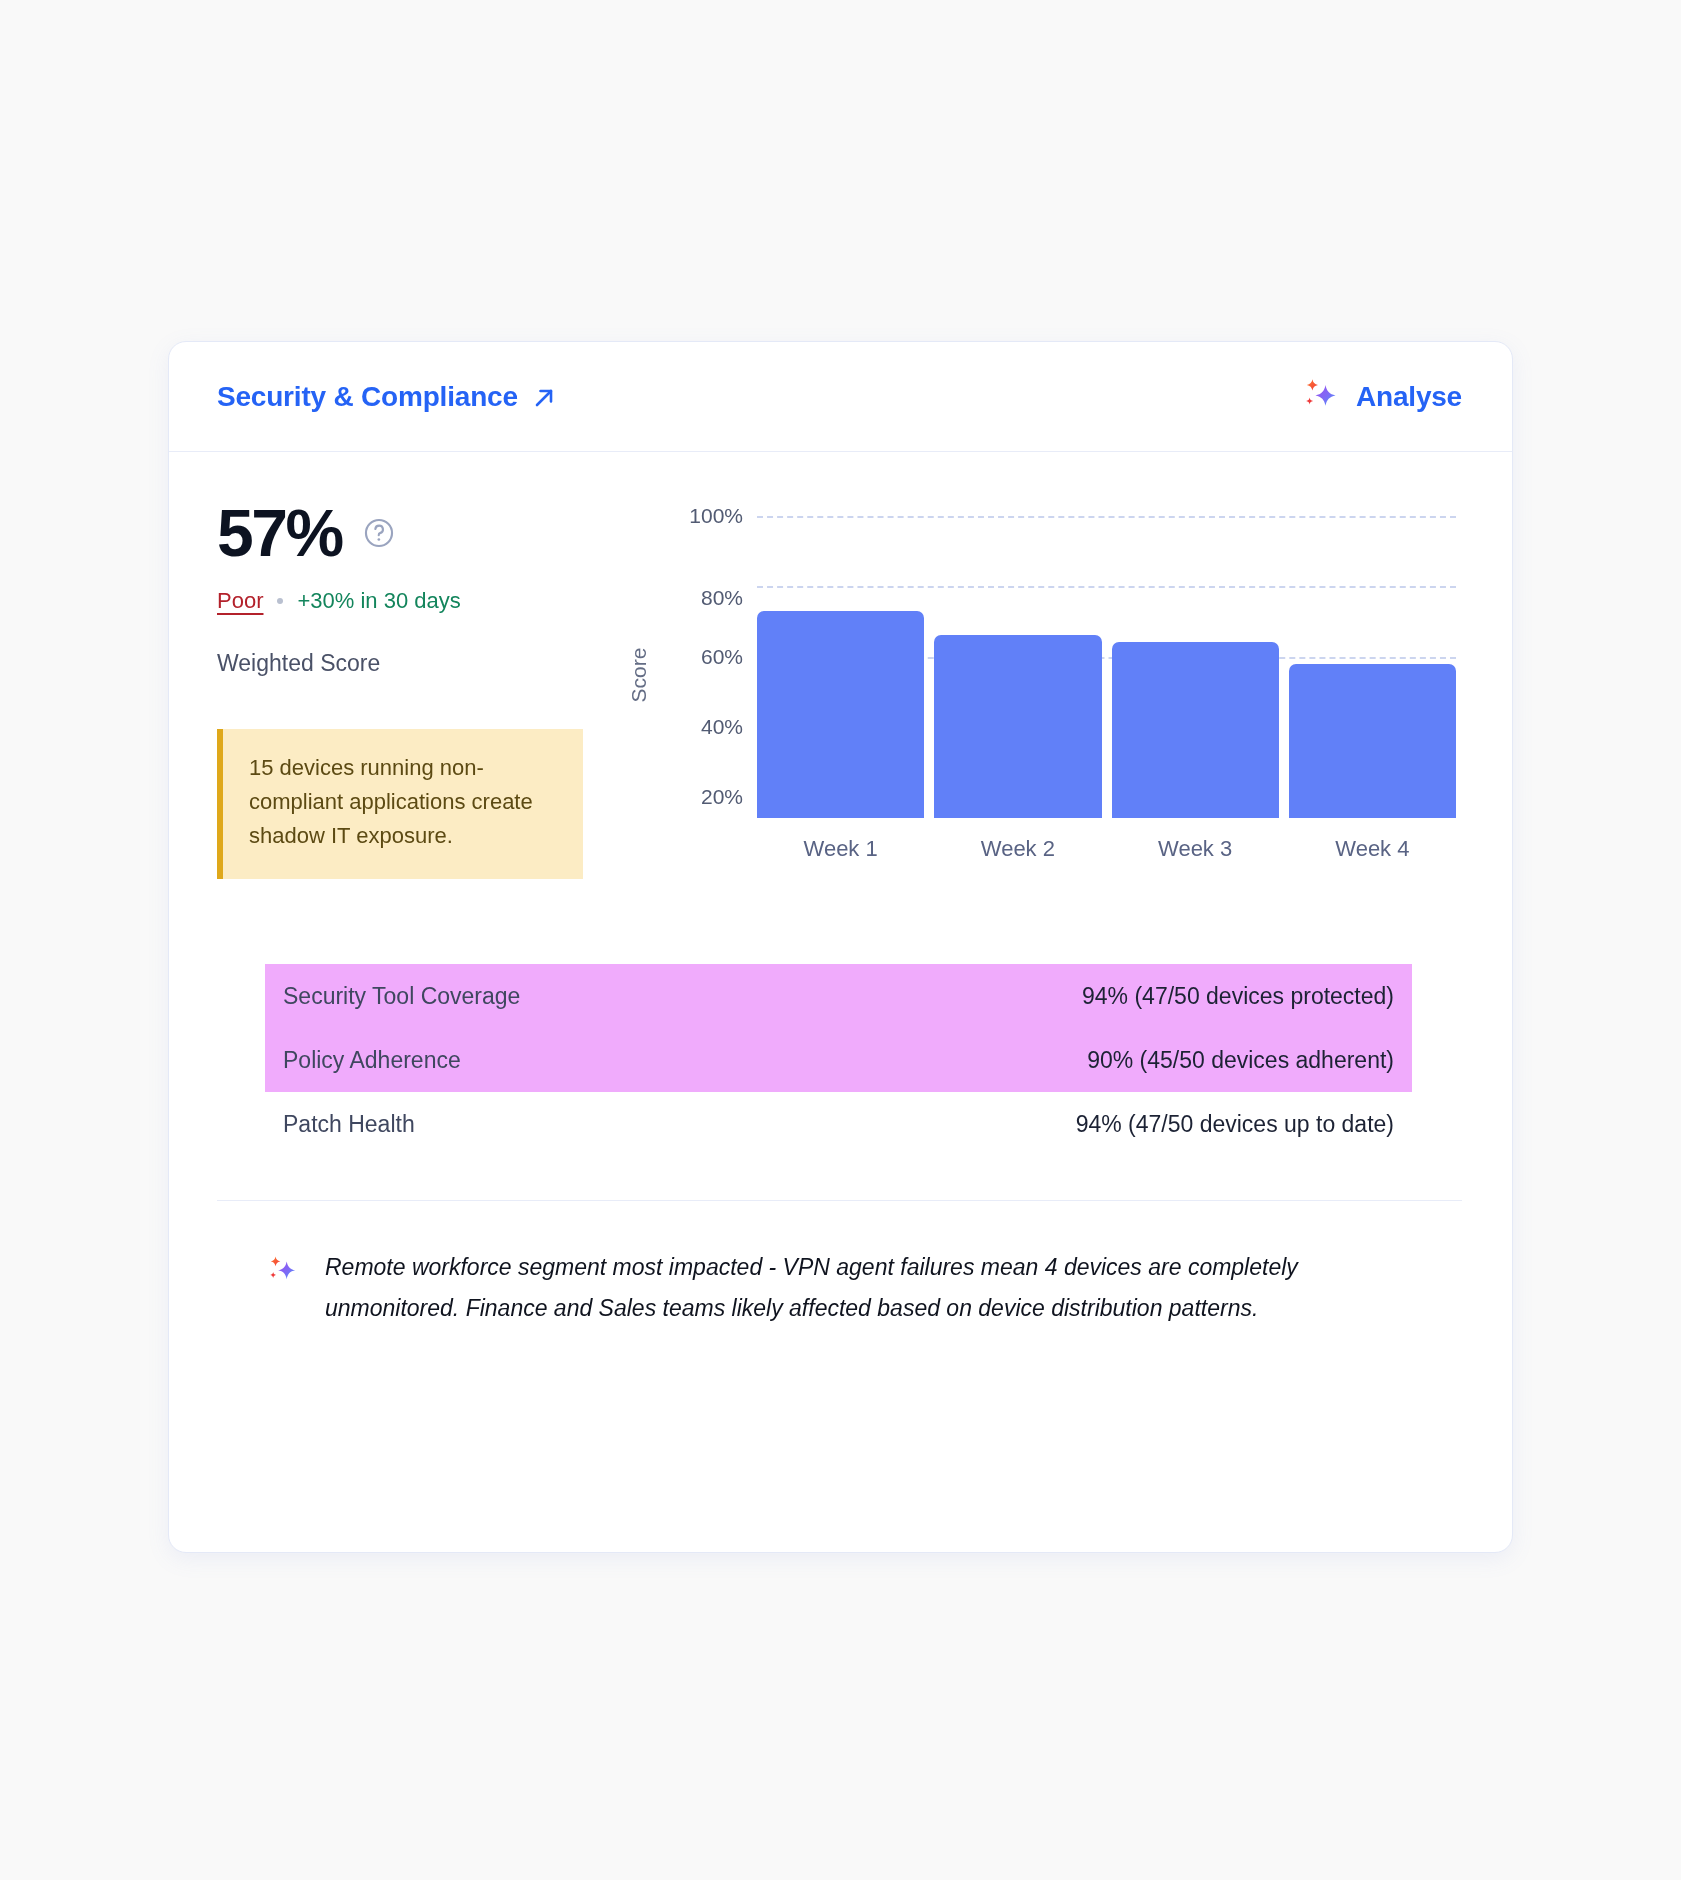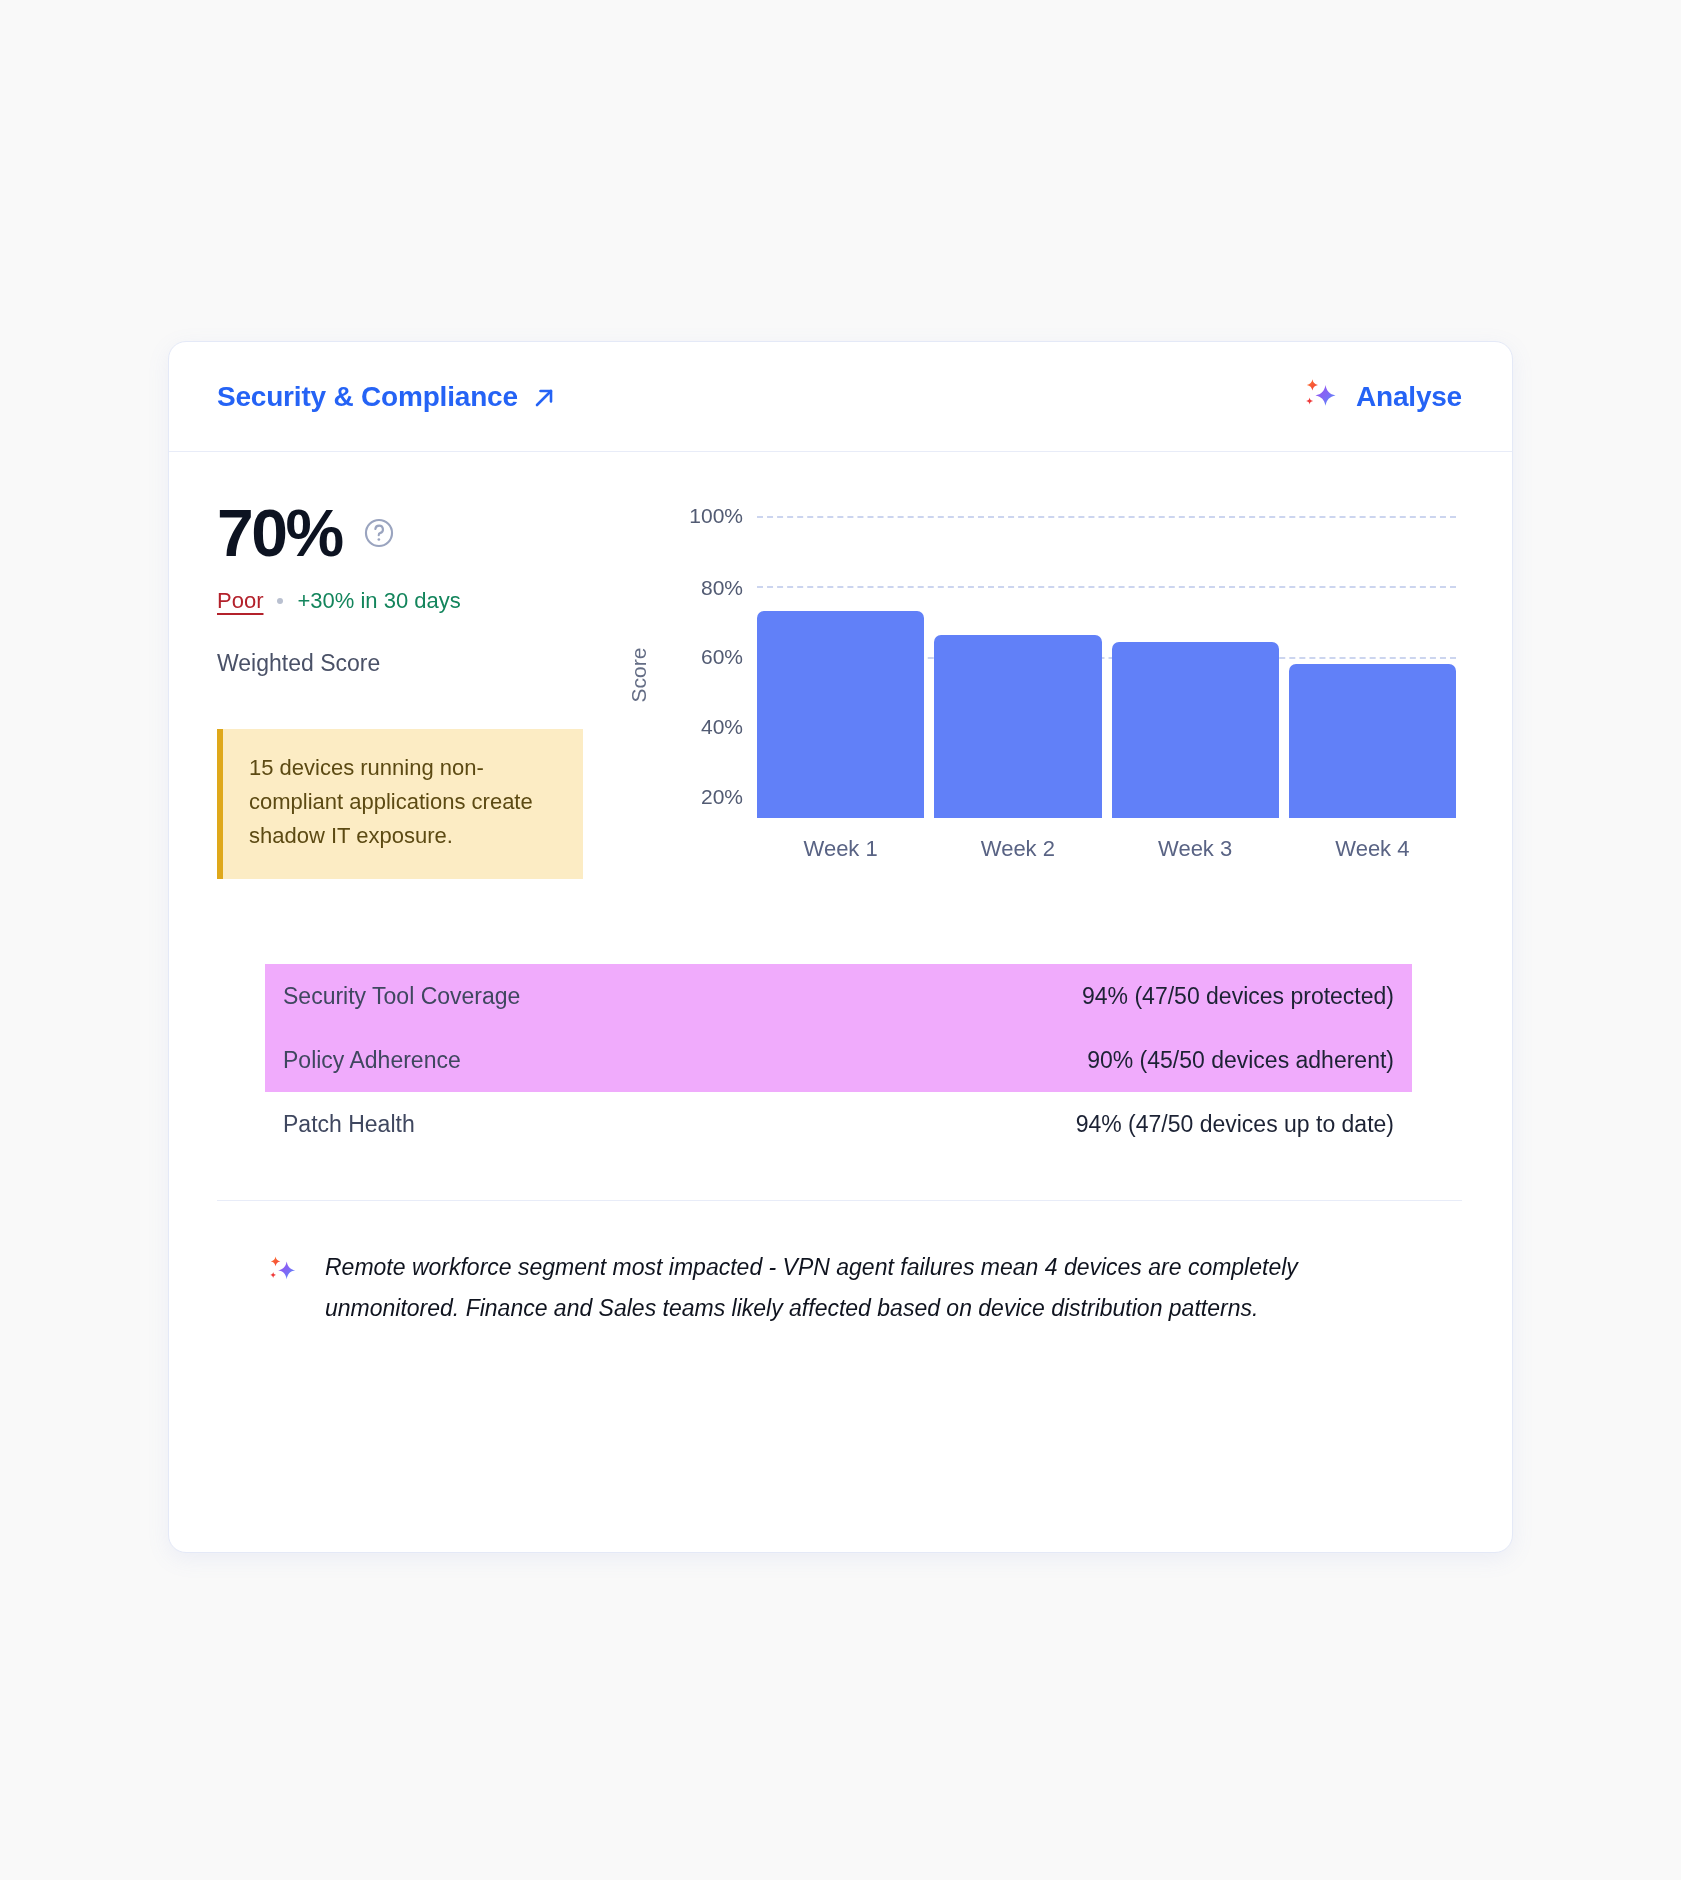--- a/index.html
+++ b/index.html
@@ -202,21 +202,21 @@
         </span>
         <span class="analyse-label">Analyse</span>
       </button>
     </div>
 
     <div class="card-body">
       <div class="top-row">
 
         <div class="score-col">
           <div class="score-line">
-            <span class="score-value">70%</span>
+            <span class="score-value">57%</span>
             <span class="help-icon">
               <svg width="34" height="34" viewBox="0 0 24 24" fill="none">
                 <circle cx="12" cy="12" r="9.2" stroke="#9aa4bf" stroke-width="1.5"></circle>
                 <path d="M9.4 9.2 a2.7 2.7 0 1 1 3.3 2.9 c-0.7 0.2 -0.9 0.7 -0.9 1.5" stroke="#9aa4bf" stroke-width="1.5" stroke-linecap="round" fill="none"></path>
                 <circle cx="11.9" cy="16.6" r="0.95" fill="#9aa4bf"></circle>
               </svg>
             </span>
           </div>
 
           <div class="rating-line">
@@ -230,21 +230,21 @@
           <div class="alert-box">
             <span>15 devices running non-compliant applications create shadow IT exposure.</span>
           </div>
         </div>
 
         <div class="chart-col">
           <div class="chart-wrap">
             <div class="y-axis-title">Score</div>
             <div class="y-ticks" id="y-ticks">
                 <div class="y-tick" style="top: 28.0851px;">100%</div>
-                <div class="y-tick" style="top: 100px;">80%</div>
+                <div class="y-tick" style="top: 110px;">80%</div>
                 <div class="y-tick" style="top: 168.511px;">60%</div>
                 <div class="y-tick" style="top: 238.723px;">40%</div>
                 <div class="y-tick" style="top: 308.936px;">20%</div>
               </div>
             <div class="plot" id="plot">
               <div id="gridlines">
                   <div class="gridline" style="top: 28.0851px;"></div>
                   <div class="gridline" style="top: 98.2979px;"></div>
                   <div class="gridline" style="top: 168.511px;"></div>
                 </div>

